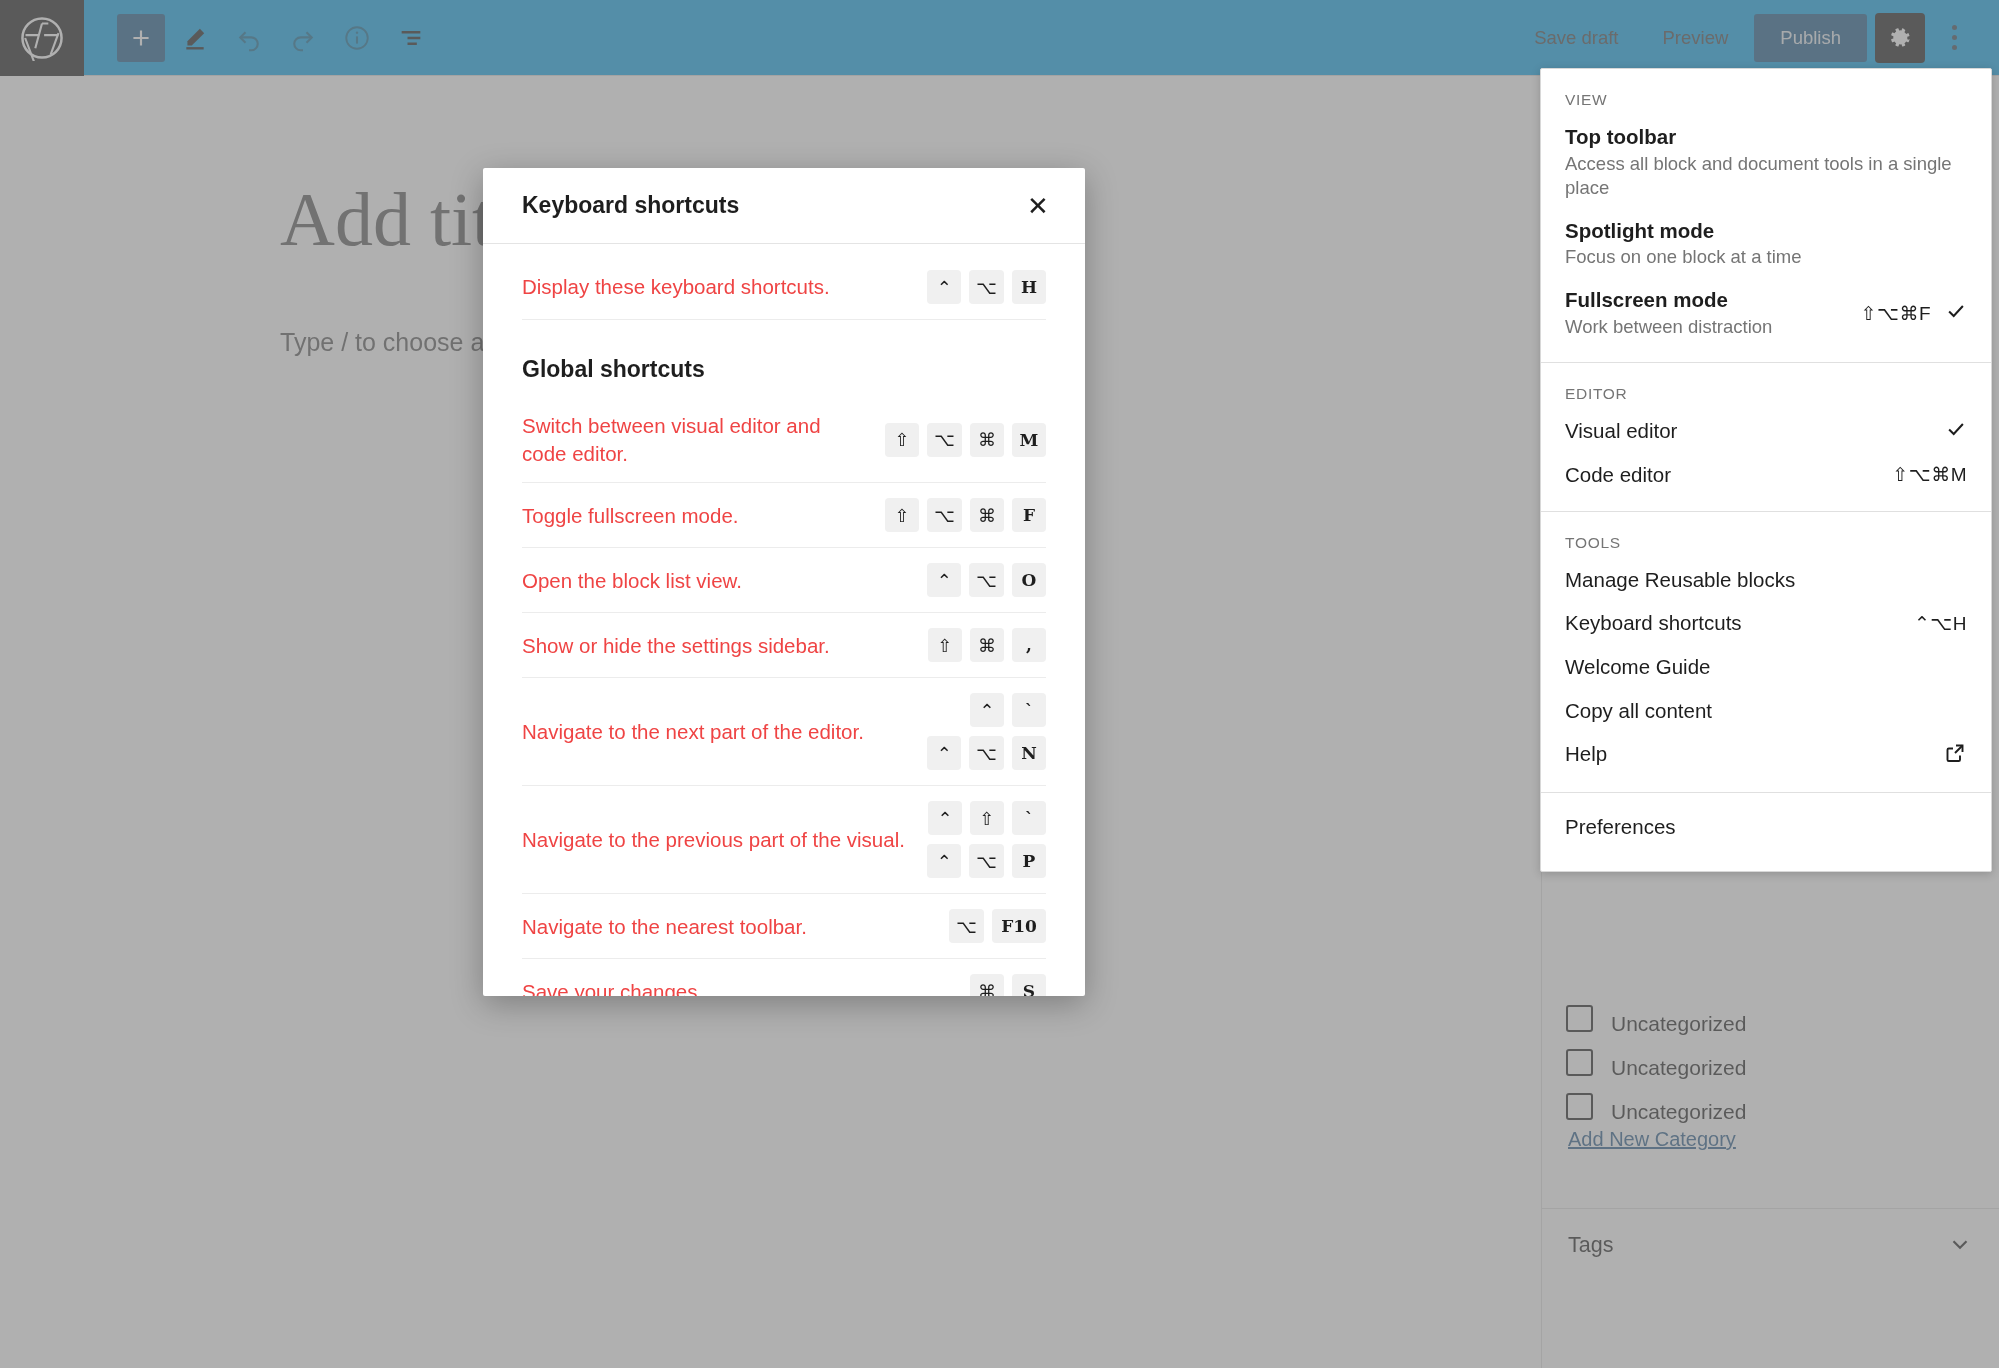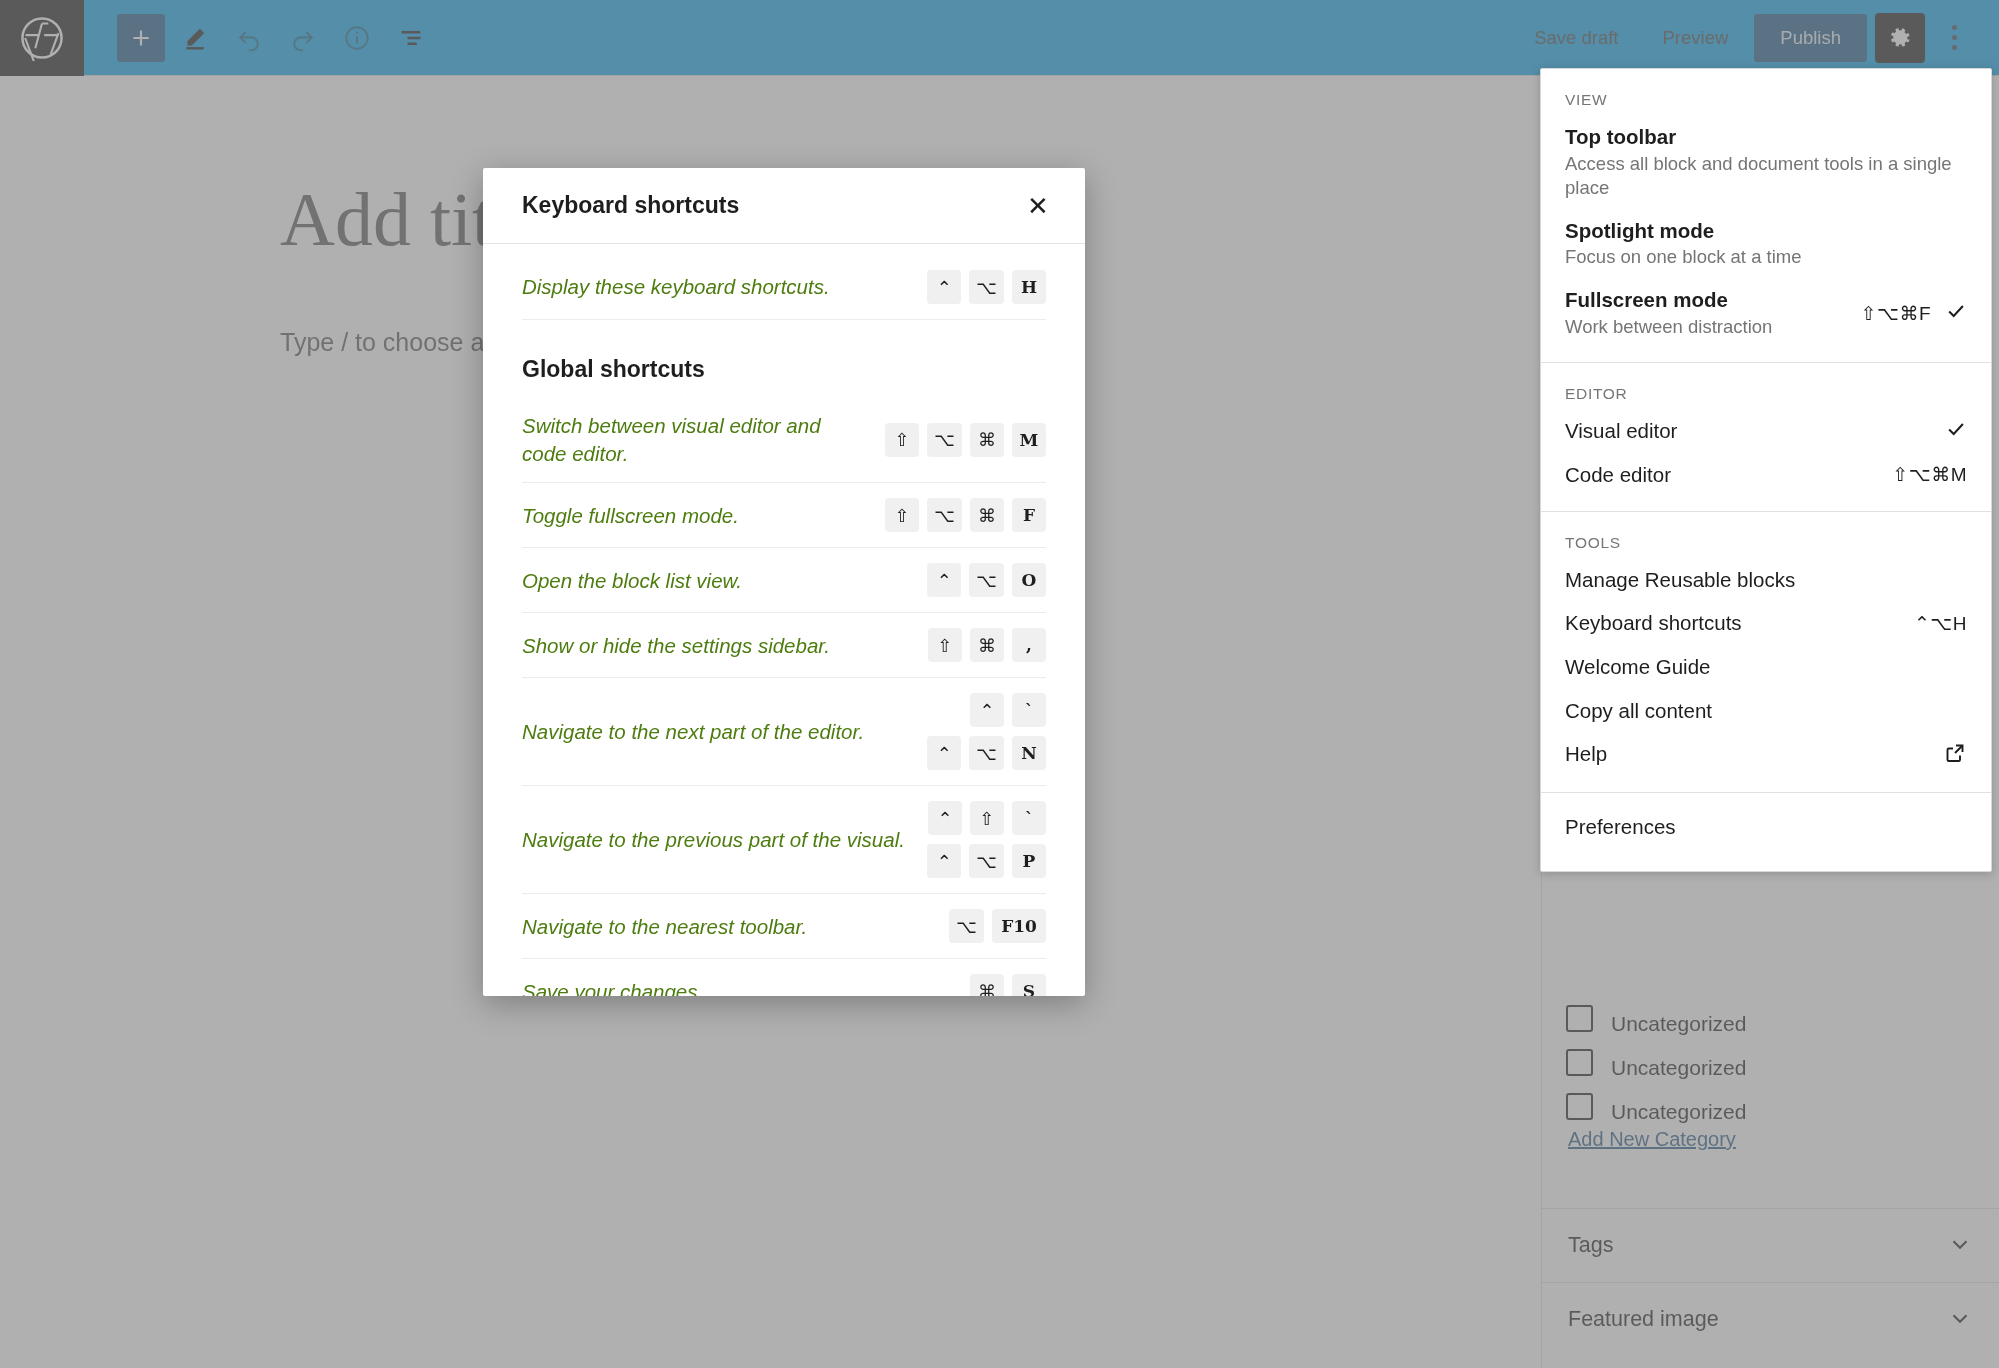--- a/index.html
+++ b/index.html
@@ -135,21 +135,21 @@
   }
   .modal-body { flex: 1 1 auto; overflow: hidden; padding: 0 39px; }
   .sc-section-title {
     font-size: 23px; font-weight: 700; color: #1e1e1e;
     padding: 36px 0 14px 0;
   }
   .sc-row {
     display: flex; align-items: center; justify-content: space-between;
     border-bottom: 1px solid #ececec; padding: 15px 0; gap: 16px; min-height: 60px;
   }
-  .sc-desc { font-size: 20.5px; color: #4d7c0f; line-height: 1.35; font-style: italic; }
+  .sc-desc { font-size: 20.5px; color: #ef4444; line-height: 1.35; }
   .sc-combos { display: flex; flex-direction: column; gap: 9px; align-items: flex-end; flex: none; }
   .sc-combo { display: flex; gap: 8px; }
   .kbd {
     min-width: 34px; height: 34px; padding: 0 7px; border-radius: 4px;
     background: #f0f0f0; color: #1e1e1e;
     display: flex; align-items: center; justify-content: center;
     font-family: "DejaVu Serif", serif; font-size: 17px; font-weight: 700;
   }
   .kbd.sym { font-family: "DejaVu Sans", sans-serif; font-weight: 400; font-size: 18px; }
   .kbd.wide { min-width: 54px; }
@@ -249,28 +249,20 @@
       </div>
 
       <div class="panel-row" style="top:1132px">
         <span class="ptitle">Tags</span>
         <span class="chev">
           <svg width="26" height="26" viewBox="0 0 24 24" fill="none" stroke="#1e1e1e" stroke-width="2">
               <path d="M6 9.5l6 6 6-6"></path>
             </svg>
         </span>
       </div>
-      <div class="panel-row" style="top:1206px">
-        <span class="ptitle">Featured image</span>
-        <span class="chev">
-          <svg width="26" height="26" viewBox="0 0 24 24" fill="none" stroke="#1e1e1e" stroke-width="2">
-              <path d="M6 9.5l6 6 6-6"></path>
-            </svg>
-        </span>
-      </div>
     </div>
   </div>
 
   <div class="dim-veil"></div>
 
   <div class="more-menu">
 
     <div class="mm-section">
       <div class="mm-heading">VIEW</div>
 

